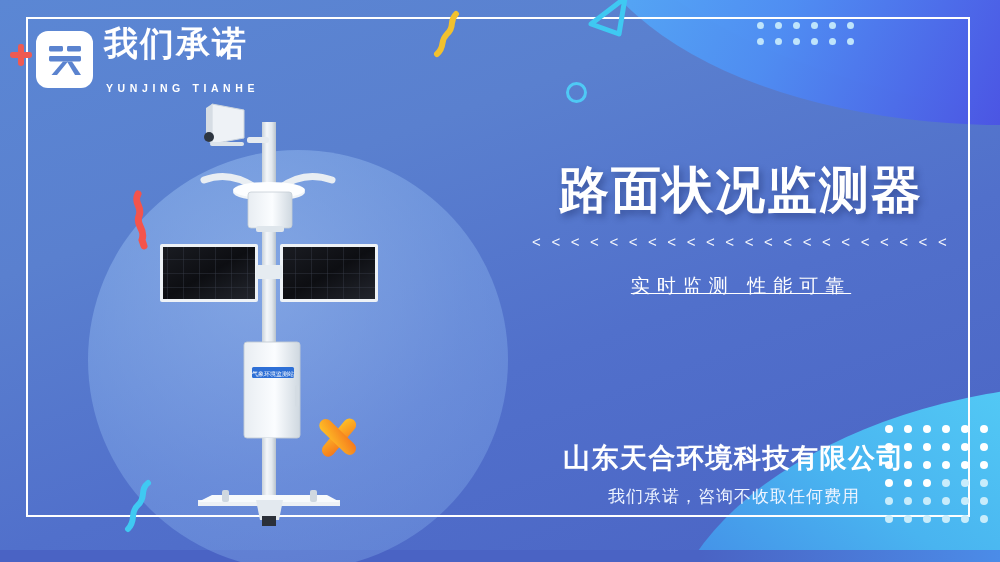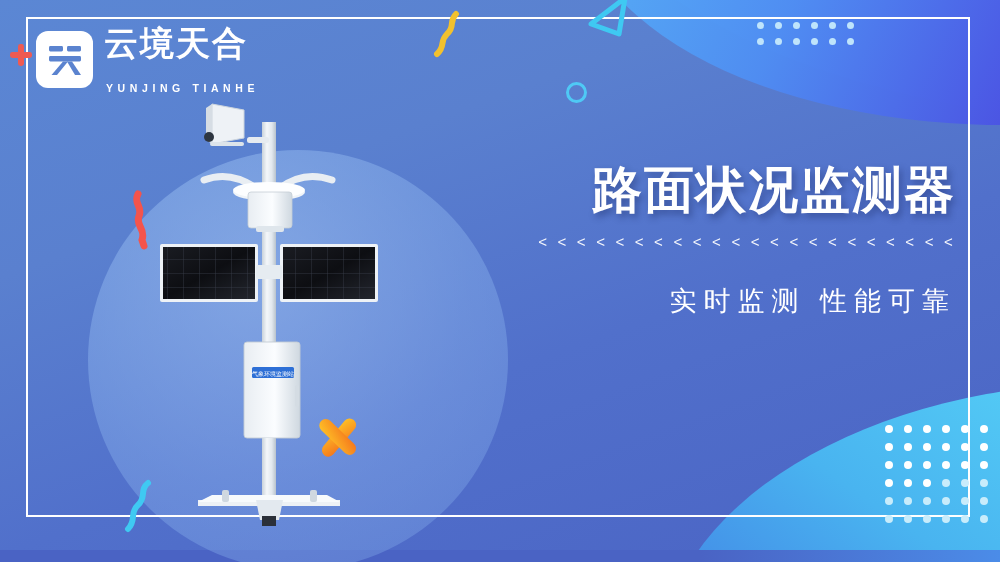--- a/index.html
+++ b/index.html
@@ -121,21 +121,21 @@
     margin-top: 20px;
     padding-left: 2px;
   }
 
   
   .right-block {
     position: absolute;
     right: 44px;
     top: 162px;
     width: 430px;
-    text-align: right;
+    text-align: center;
     z-index: 25;
   }
   .main-title {
     color: #ffffff;
     font-size: 50px;
     font-weight: bold;
     letter-spacing: 2px;
     line-height: 1.12;
     text-shadow: 3px 4px 7px rgba(30,45,105,0.48);
     white-space: nowrap;
@@ -143,26 +143,27 @@
   .chevrons {
     margin-top: 16px;
     color: #ffffff;
     font-size: 15px;
     letter-spacing: 3.2px;
     line-height: 1;
     opacity: 0.95;
     white-space: nowrap;
   }
   .sub-title {
-    margin-top: 34px;
-    color: #ffffff;
-    font-size: 27px;
+    margin-top: 24px;
+    color: #ffffff;
+    font-size: 19px;
     letter-spacing: 7px;
     font-weight: 500;
     white-space: nowrap;
+    text-decoration: underline;
   }
 
   
   .footer-block {
     position: absolute;
     right: 56px;
     top: 440px;
     width: 420px;
     text-align: center;
     z-index: 25;
@@ -243,21 +244,21 @@
     <div class="logo-mark">
       <svg width="44" height="44" viewBox="0 0 44 44" aria-hidden="true">
         <rect x="6" y="8" width="14" height="5.5" rx="1.4" fill="#5b83cf"></rect>
         <rect x="24" y="8" width="14" height="5.5" rx="1.4" fill="#5b83cf"></rect>
         <rect x="6" y="18" width="32" height="5.5" rx="1.4" fill="#5b83cf"></rect>
         <path d="M20 23.5 L25 23.5 L14 37 L8.5 37 Z" fill="#5b83cf"></path>
         <path d="M24 23.5 L29 23.5 L38 37 L32 37 Z" fill="#5b83cf"></path>
       </svg>
     </div>
     <div class="logo-text">
-      <div class="logo-cn">云境天合</div>
+      <div class="logo-cn">我们承诺</div>
       <div class="logo-en">YUNJING TIANHE</div>
     </div>
   </div>
 
   <div class="deco plus-red">
     <svg width="26" height="26" viewBox="0 0 26 26" aria-hidden="true">
       <rect x="10" y="2" width="6" height="22" rx="2.4" fill="#ef5a52"></rect>
       <rect x="2" y="10" width="22" height="6" rx="2.4" fill="#ef5a52"></rect>
     </svg>
   </div>
@@ -434,14 +435,18 @@
       </g>
     </svg>
   </div>
 
   <div class="right-block">
     <div class="main-title">路面状况监测器</div>
     <div class="chevrons">&lt; &lt; &lt; &lt; &lt; &lt; &lt; &lt; &lt; &lt; &lt; &lt; &lt; &lt; &lt; &lt; &lt; &lt; &lt; &lt; &lt; &lt;</div>
     <div class="sub-title">实时监测  性能可靠</div>
   </div>
 
+  <div class="footer-block">
+    <div class="company">山东天合环境科技有限公司</div>
+    <div class="promise">我们承诺，咨询不收取任何费用</div>
+  </div>
 
 </div>
 
 </body></html>

